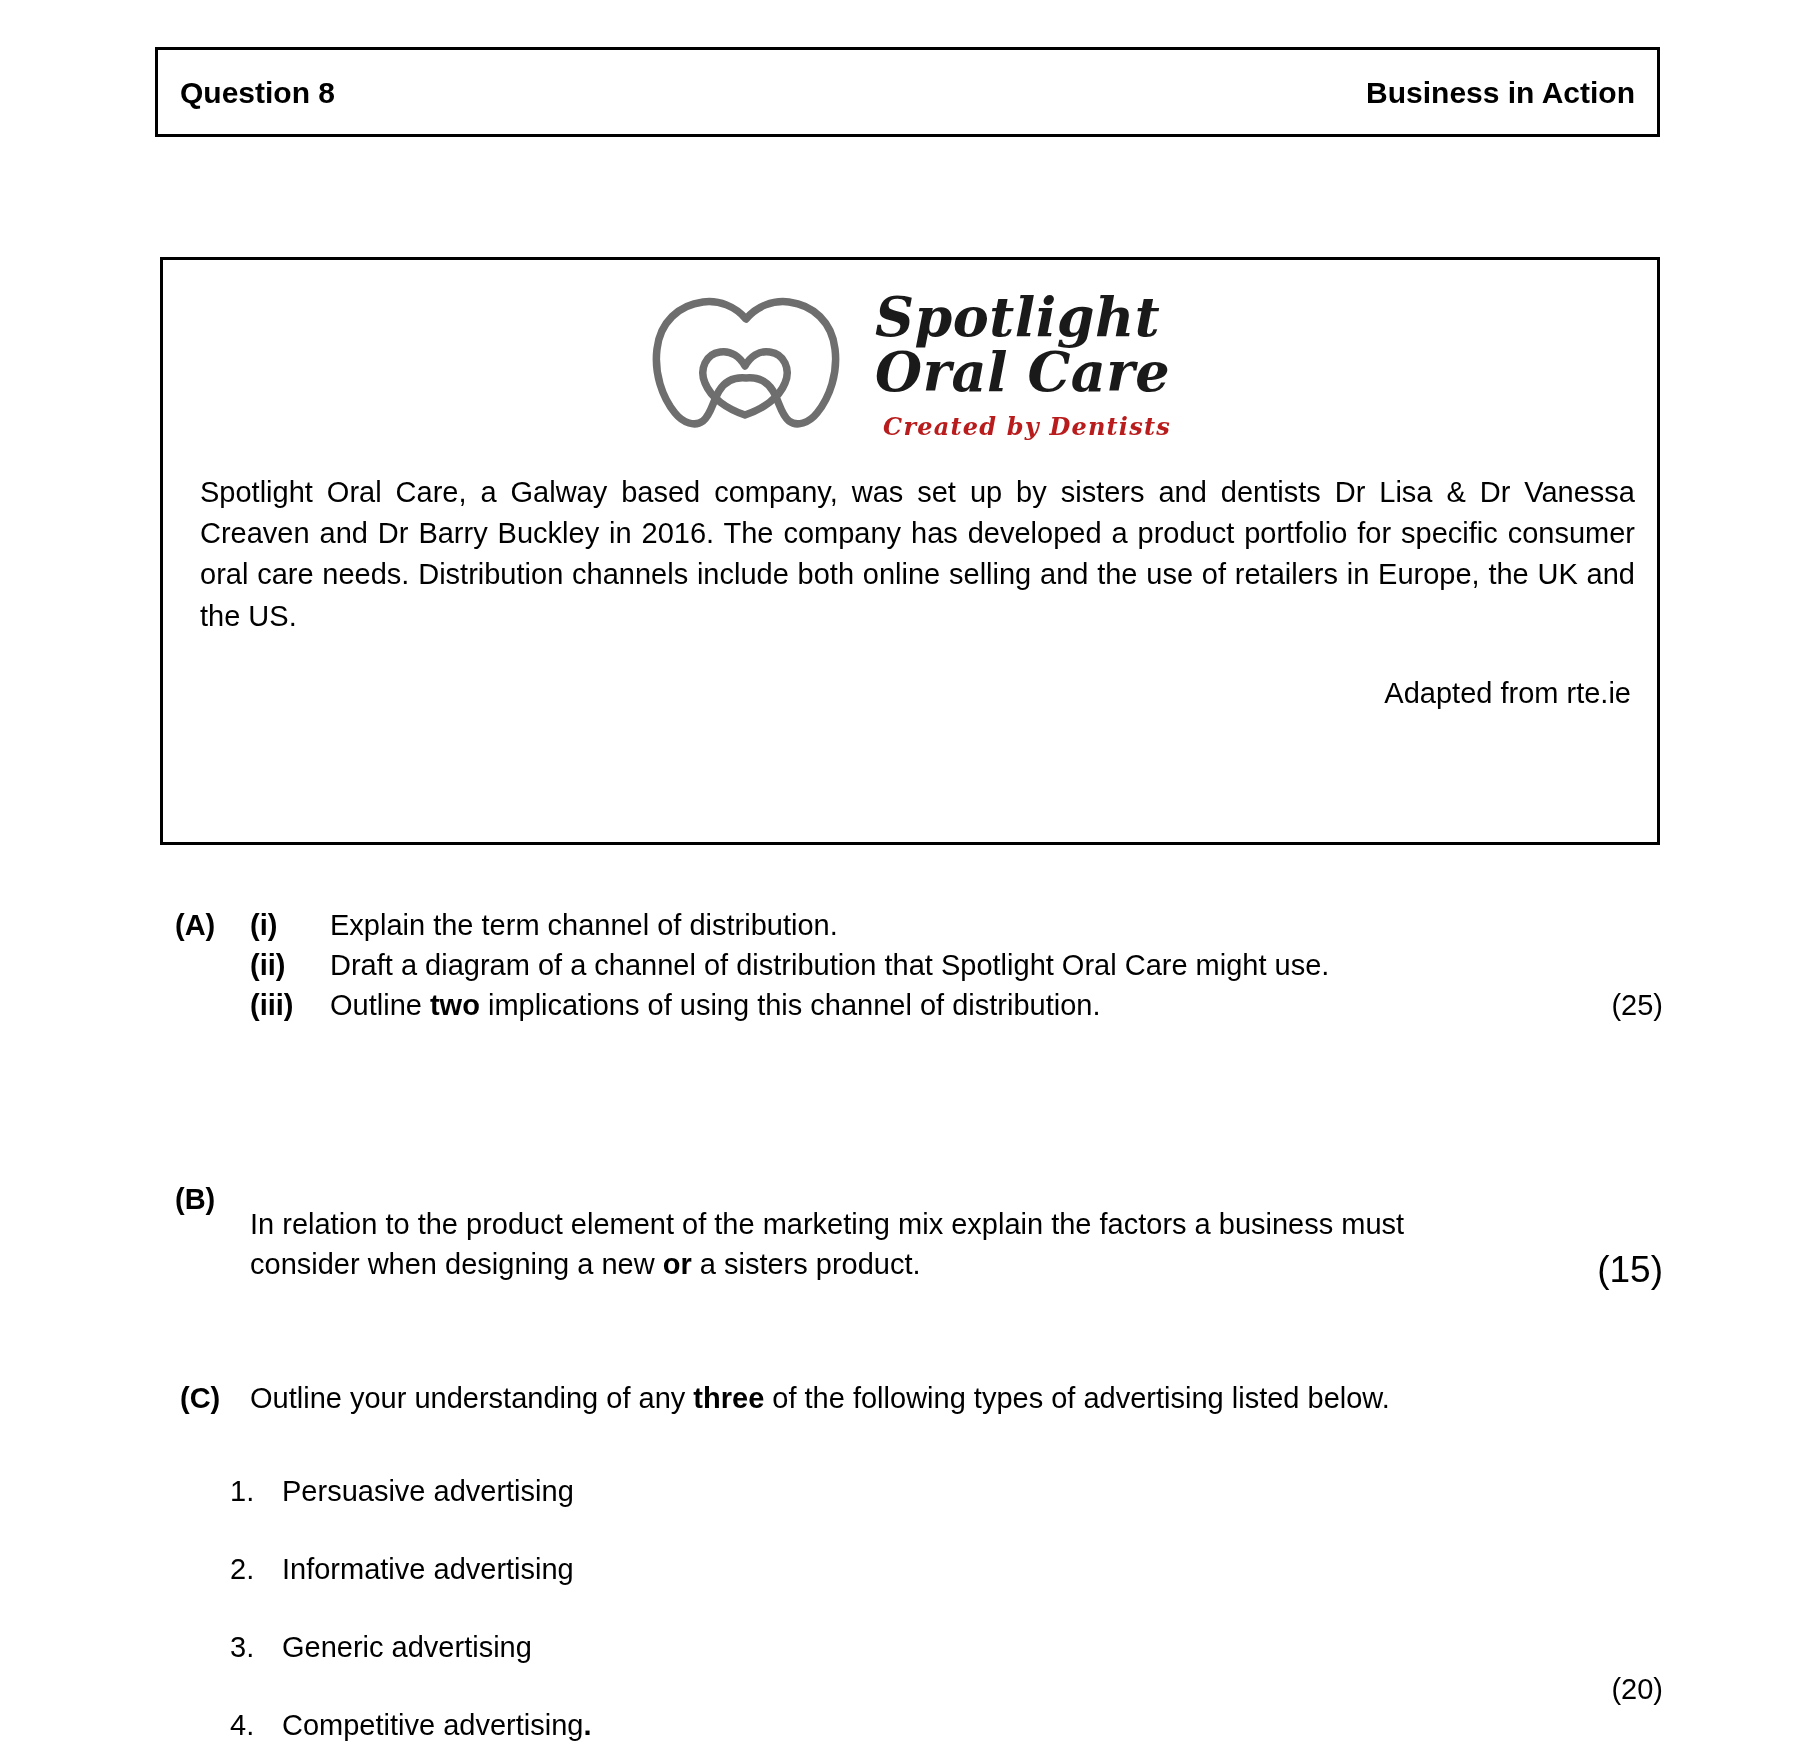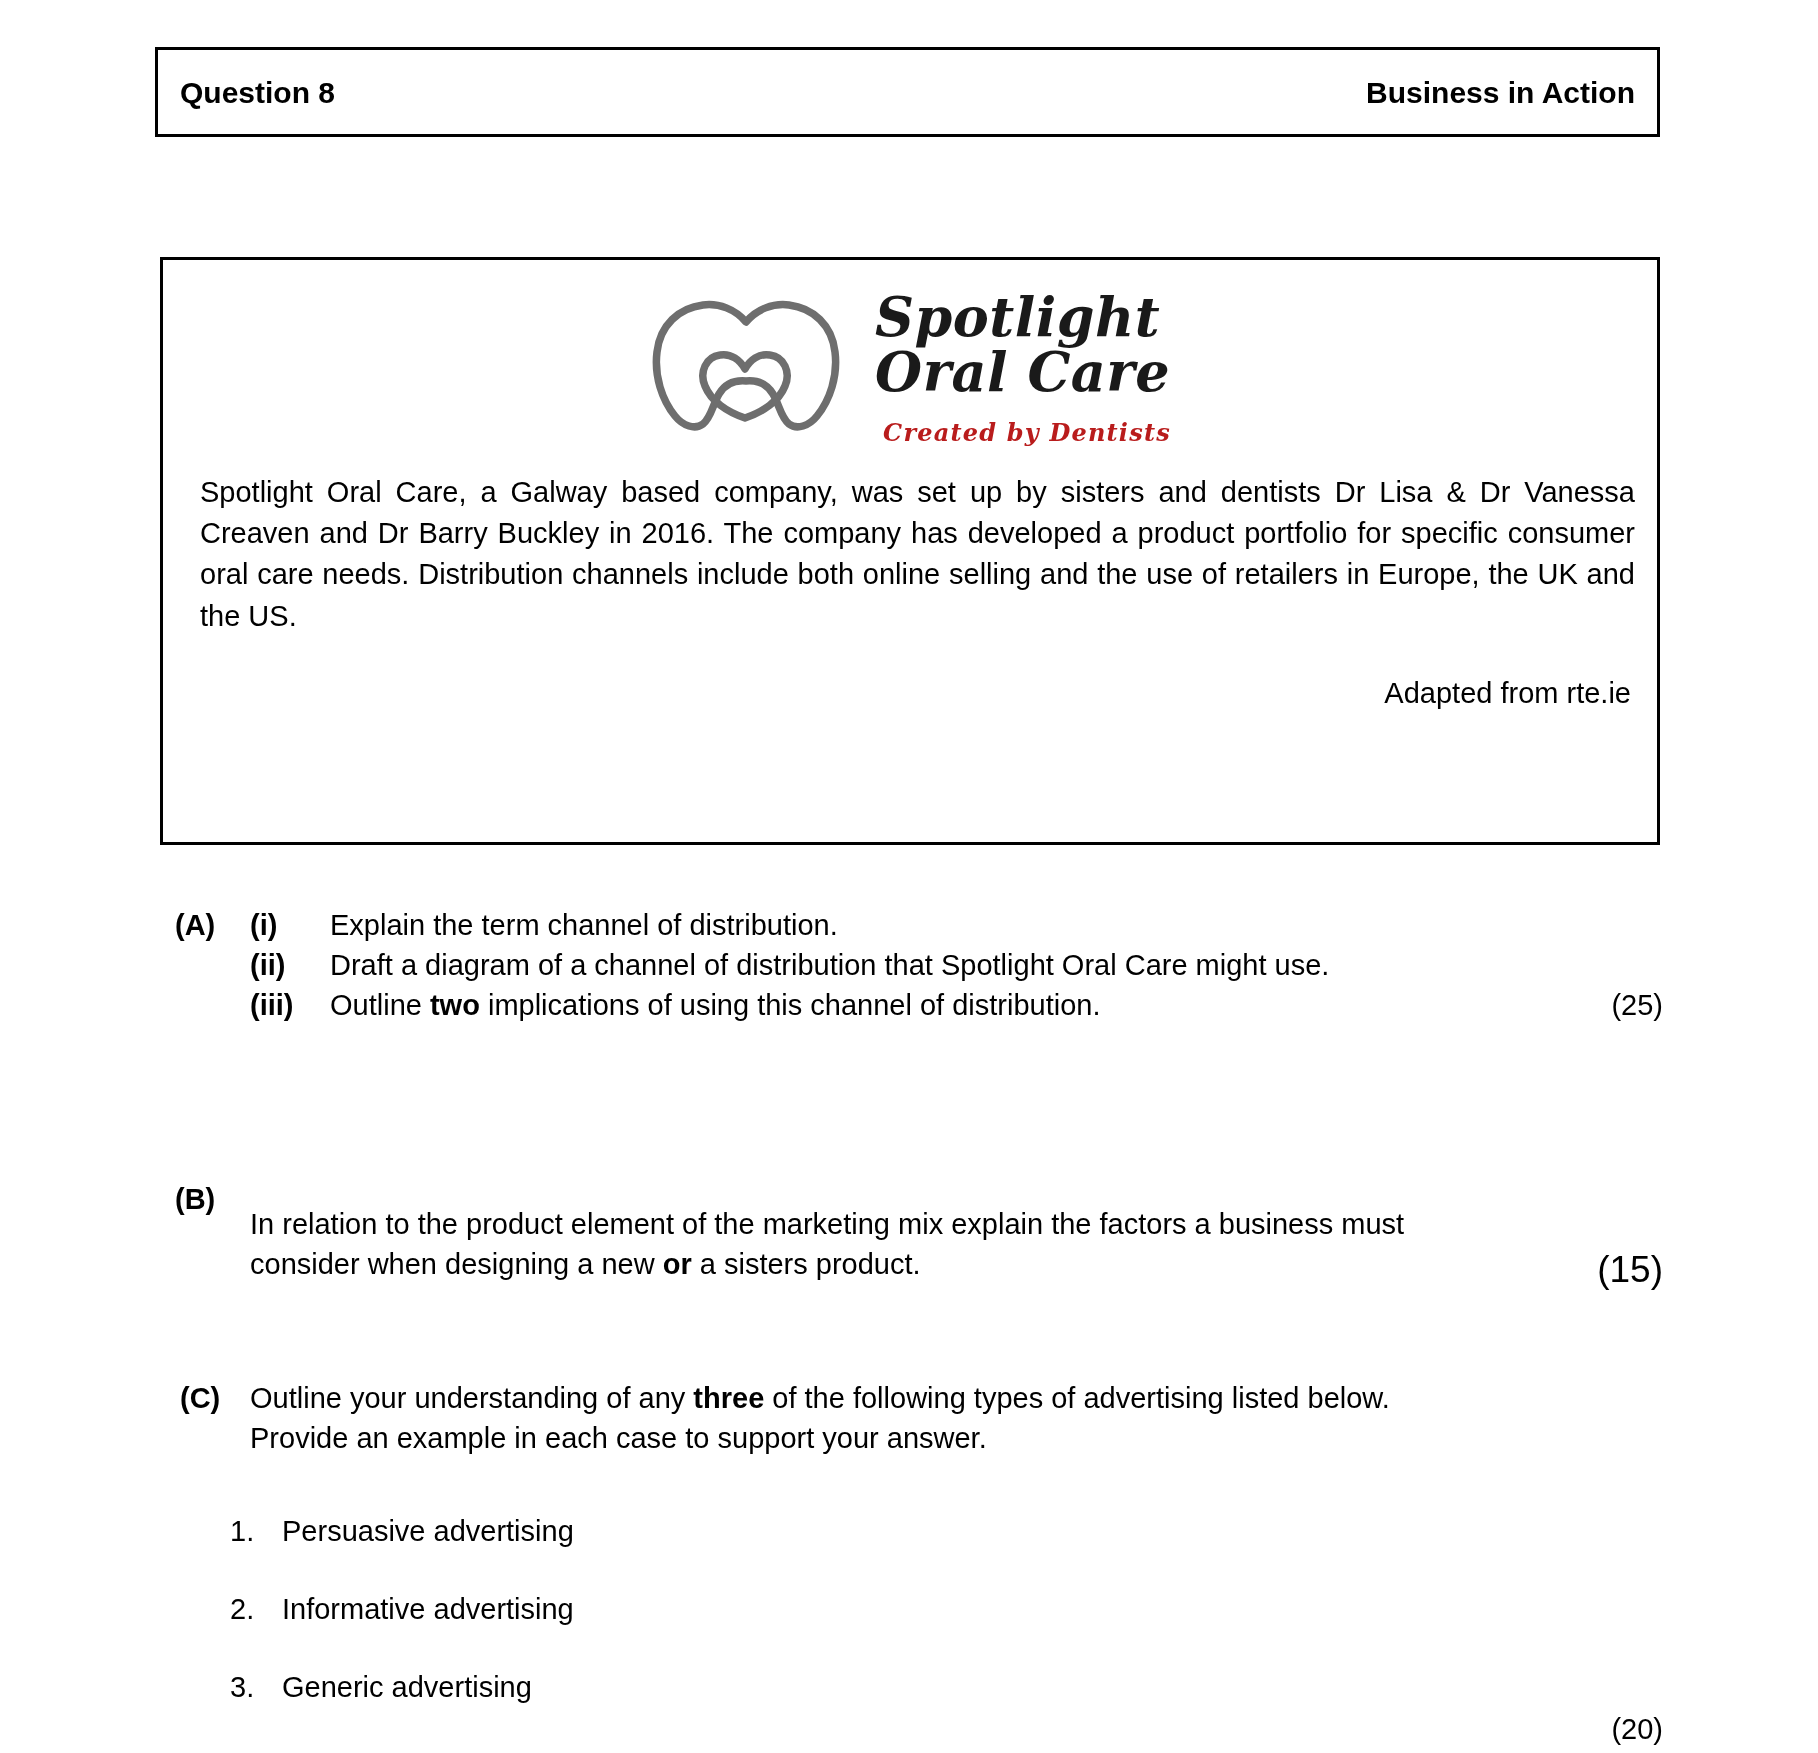--- a/index.html
+++ b/index.html
@@ -89,21 +89,21 @@
   }
   .logo-word-1,
   .logo-word-2 {
     font-family: "DejaVu Serif", serif;
     font-weight: bold;
     font-size: 54px;
     letter-spacing: 0.5px;
     color: #1a1a1a;
   }
   .logo-word-1 { margin-bottom: 1px; }
-  .logo-word-2 { margin-bottom: 22px; }
+  .logo-word-2 { margin-bottom: 16px; }
   .logo-tagline {
     font-family: "DejaVu Serif", serif;
     font-weight: bold;
     font-size: 24px;
     letter-spacing: 1.2px;
     color: #b91c1c;
     align-self: center;
     padding-left: 8px;
   }
 
@@ -315,21 +315,20 @@
       <div class="part-body">
         <div>In relation to the product element of the marketing mix explain the factors a business must</div>
         <div class="line-2"><span>consider when designing a new </span><b>or</b><span> a sisters product.</span><span class="marks-b">(15)</span></div>
       </div>
     </div>
 
     <div class="part part-c">
       <div class="part-label">(C)</div>
       <div class="part-body">
         <div><span>Outline your understanding of any </span><b>three</b><span> of the following types of advertising listed below.</span></div>
-        <div>Provide an example in each case to support your answer.</div>
       </div>
     </div>
 
     <ol class="ad-list">
       <li class="ad-item">
         <span class="ad-num">1.</span>
         <span class="ad-text">Persuasive advertising</span>
       </li>
       <li class="ad-item">
         <span class="ad-num">2.</span>

